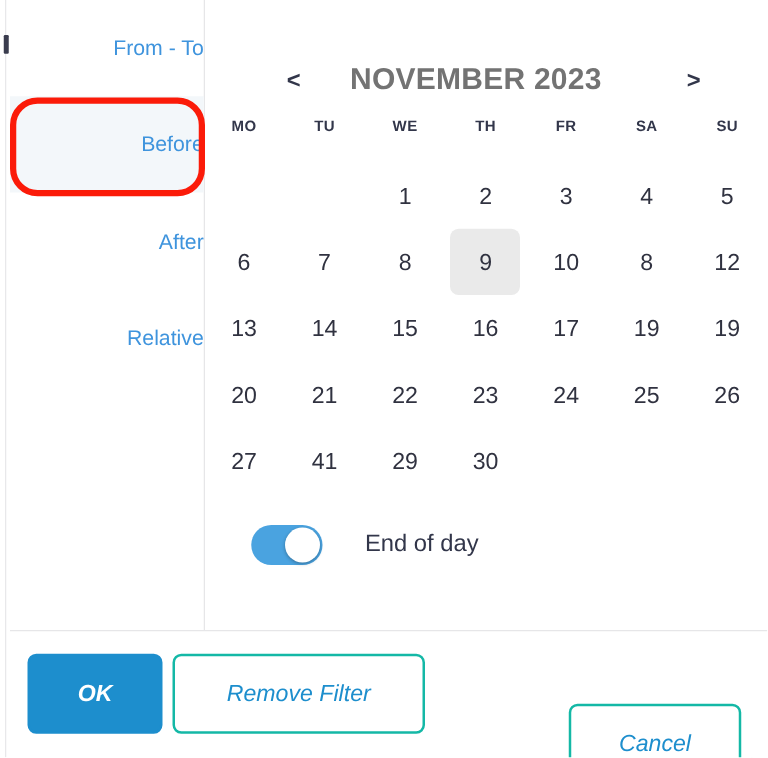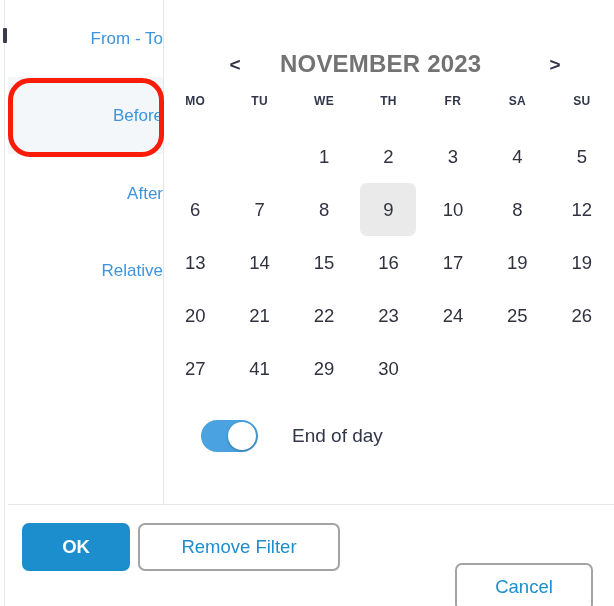--- a/index.html
+++ b/index.html
@@ -246,34 +246,35 @@
   .btn {
     position: absolute;
     display: flex;
     align-items: center;
     justify-content: center;
     box-sizing: border-box;
     border-radius: 7px;
     font-size: 18.5px;
     cursor: pointer;
     user-select: none;
-    height: 48px;
+    height: 64px;
     top: 18px;
+    font-style: italic;
   }
   .btn-primary {
     left: 14px;
     width: 108px;
     background: #1d8ecd;
     border: 2px solid #1d8ecd;
     color: #ffffff;
     font-weight: bold;
   }
   .btn-outline {
     background: #ffffff;
-    border: 2px solid #a3a3a3;
+    border: 2px solid #14b8a6;
     color: #1d8ecd;
   }
   .btn-remove {
     left: 130px;
     width: 202px;
   }
   .btn-cancel {
     left: 447px;
     width: 138px;
     margin-top: 40px;

